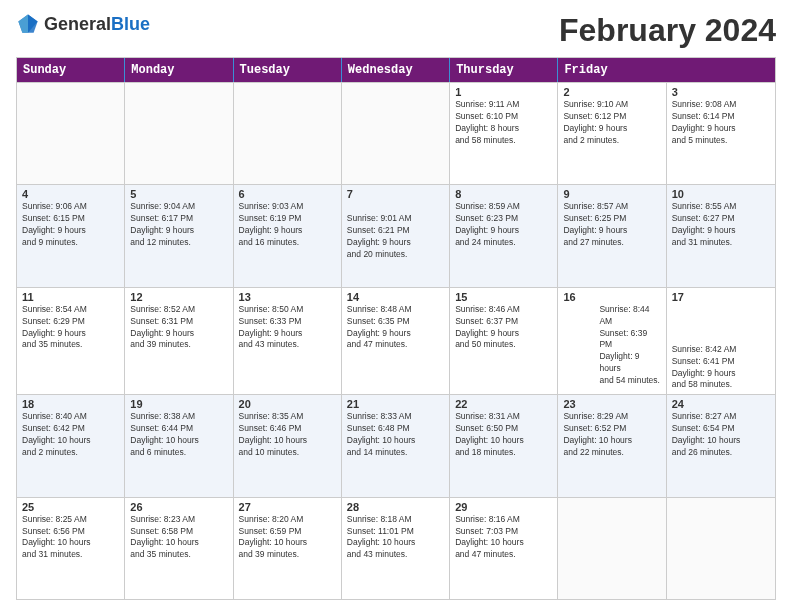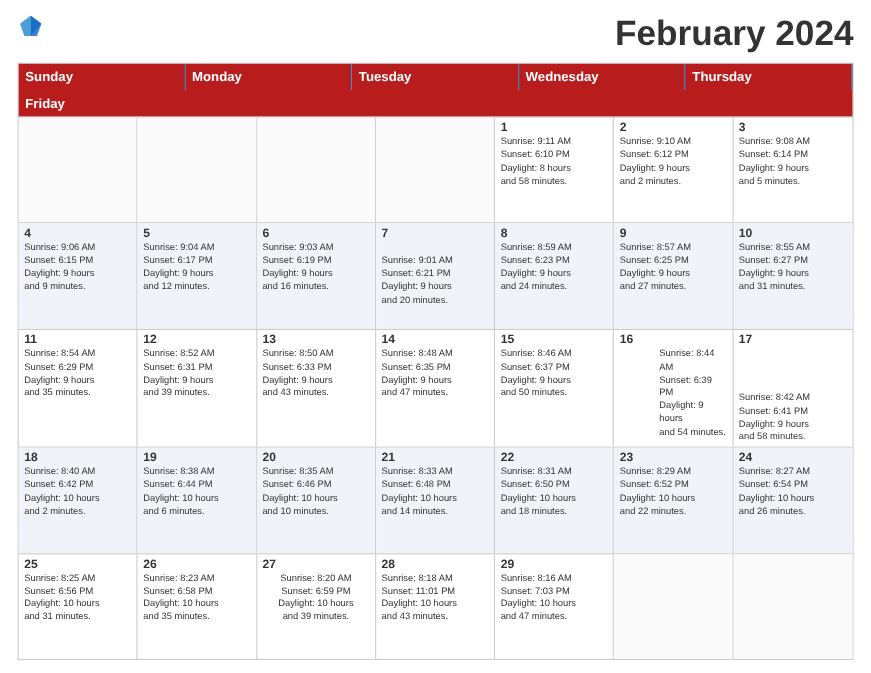--- a/index.html
+++ b/index.html
@@ -55,22 +55,23 @@
       color: #555;
     }
     .calendar {
       flex: 1;
       display: flex;
       flex-direction: column;
       border: 1px solid #ccc;
     }
     .cal-header-row {
       display: grid;
-      grid-template-columns: repeat(5, 1fr);
-      background: #b91c1c;
+      grid-template-columns: repeat(7, 1fr);
+      background: #701a75;
+      font-family: Liberation Mono, monospace;
     }
     .cal-header-cell {
       color: #fff;
       font-weight: bold;
       font-size: 12px;
       padding: 5px 6px;
       border-right: 1px solid #3a8fd4;
       text-align: left;
     }
     .cal-header-cell:last-child { border-right: none; }
@@ -112,20 +113,23 @@
 <body>
 
 <div class="page">
   <div class="header">
     <div class="logo">
       <svg class="logo-icon" viewBox="0 0 30 30" xmlns="http://www.w3.org/2000/svg">
         <polygon points="15,3 27,12 22,26 8,26 3,12" fill="#1a6fc4" opacity="0.85"></polygon>
         <polygon points="15,3 27,12 15,26" fill="#1a6fc4"></polygon>
         <polygon points="3,12 15,3 15,26 8,26" fill="#4a9fd4"></polygon>
       </svg>
+      <div>
+        <span class="logo-text-general">General</span><span class="logo-text-blue">Blue</span>
+      </div>
     </div>
     <div class="title-block">
       <div class="calendar-title">February 2024</div>
     </div>
   </div>
 
   <div class="calendar">
     <div class="cal-header-row">
     <div class="cal-header-cell">Sunday</div>
         <div class="cal-header-cell">Monday</div>
@@ -325,21 +329,21 @@
           </div>
           <div class="cal-cell">
             <div class="day-number">26</div>
             <div class="day-info" style="white-space: pre-line;">Sunrise: 8:23 AM
 Sunset: 6:58 PM
 Daylight: 10 hours
 and 35 minutes.</div>
           </div>
           <div class="cal-cell">
             <div class="day-number">27</div>
-            <div class="day-info" style="white-space: pre-line; text-align: center;">Sunrise: 8:20 AM
+            <div class="day-info" style="white-space: pre-line;">Sunrise: 8:20 AM
 Sunset: 6:59 PM
 Daylight: 10 hours
 and 39 minutes.</div>
           </div>
           <div class="cal-cell">
             <div class="day-number">28</div>
             <div class="day-info" style="white-space: pre-line;">Sunrise: 8:18 AM
 Sunset: 11:01 PM
 Daylight: 10 hours
 and 43 minutes.</div>

